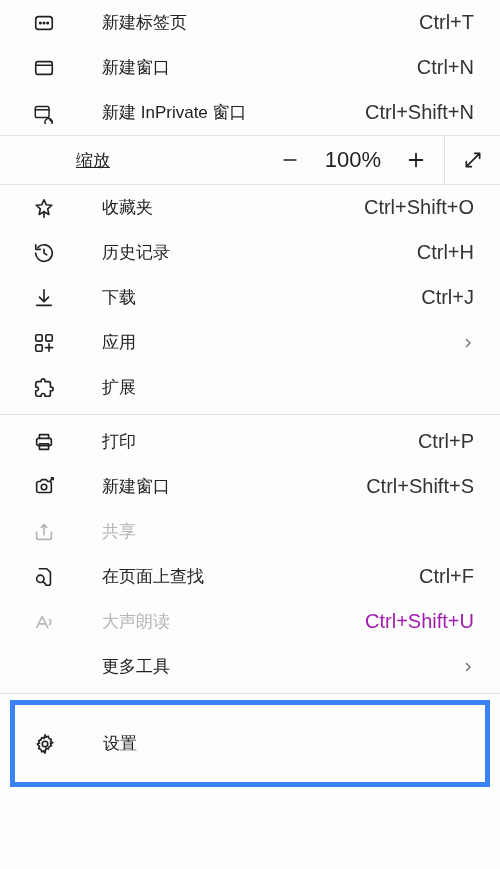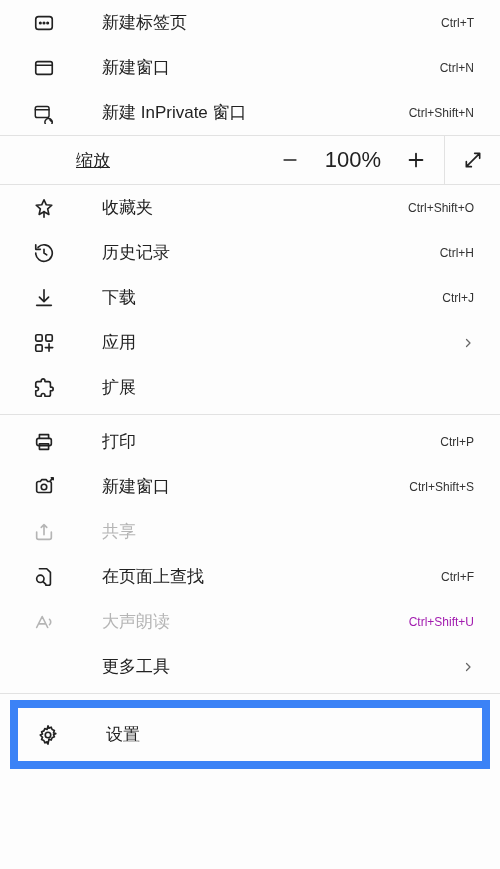--- a/index.html
+++ b/index.html
@@ -15,21 +15,21 @@
     gap: 26px;
   }
   .menu-item.disabled { color: #b5b5b5; cursor: default; }
   .menu-item .icon {
     width: 28px; height: 28px; flex: 0 0 28px;
     display: inline-flex; align-items: center; justify-content: center;
     margin-right: 18px;
   }
   .menu-item .icon.blank { visibility: hidden; }
   .menu-item .label { flex: 1 1 auto; }
-  .menu-item .shortcut { font-size: 12px; color: #333; }
+  .menu-item .shortcut { font-size: 20px; color: #333; }
   .menu-item.disabled .shortcut { color: #a21caf; }
   .menu-item .chevron { width: 18px; display: inline-flex; justify-content: flex-end; color: #666; }
   .divider { height: 1px; background: #e2e2e2; margin: 4px 0; }
 
   .zoom-row {
     display: flex;
     align-items: center;
     height: 50px;
     border-top: 1px solid #e2e2e2;
     border-bottom: 1px solid #e2e2e2;
@@ -42,23 +42,23 @@
   }
   .zoom-row .zoom-btn, .zoom-row .fullscreen-btn {
     width: 56px; height: 100%;
     display: inline-flex; align-items: center; justify-content: center;
     cursor: pointer;
   }
   .zoom-row .zoom-value { width: 70px; text-align: center; font-size: 22px; }
   .zoom-row .fullscreen-btn { border-left: 1px solid #e2e2e2; }
 
   .highlight-box {
-    border: 8px solid #3b82f6;
+    border: 5px solid #3b82f6;
     margin: 6px 10px 0 10px;
-    padding: 4px 0;
+    padding: 16px 0;
   }
   .highlight-box .menu-item { padding-left: 16px; padding-right: 14px; }
 
   svg { display: block; }
 </style>
 </head>
 <body>
 
 <div class="menu">
 

